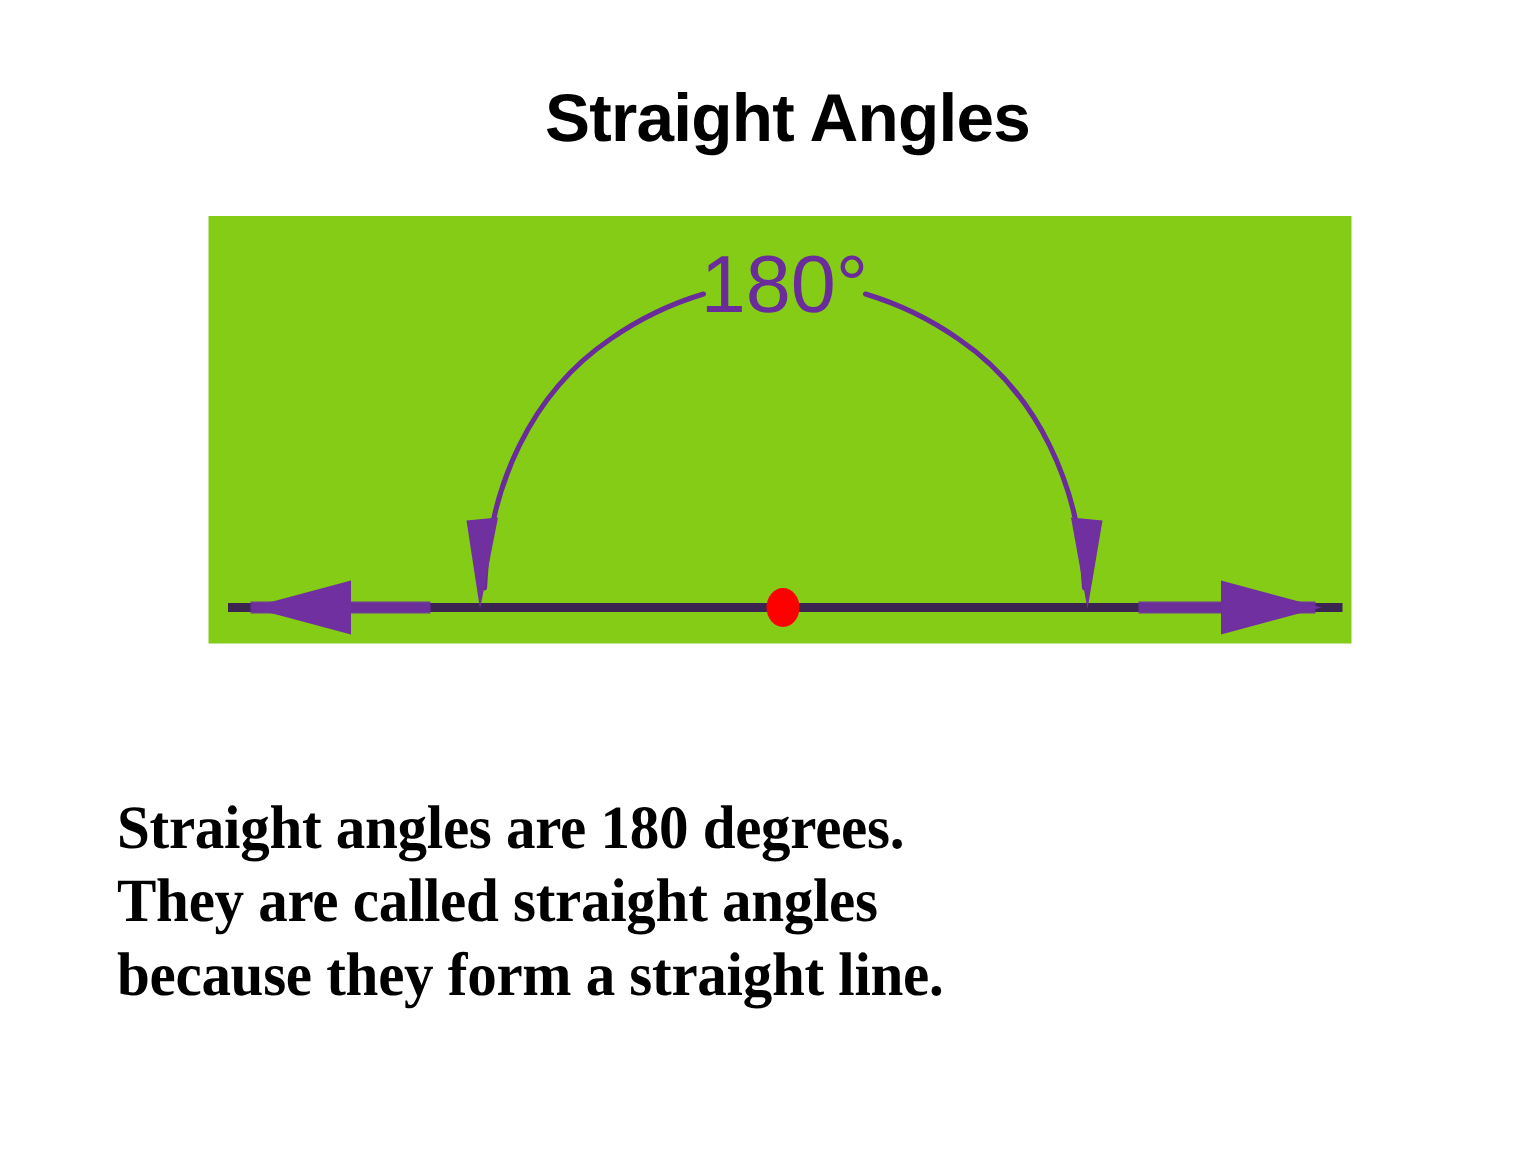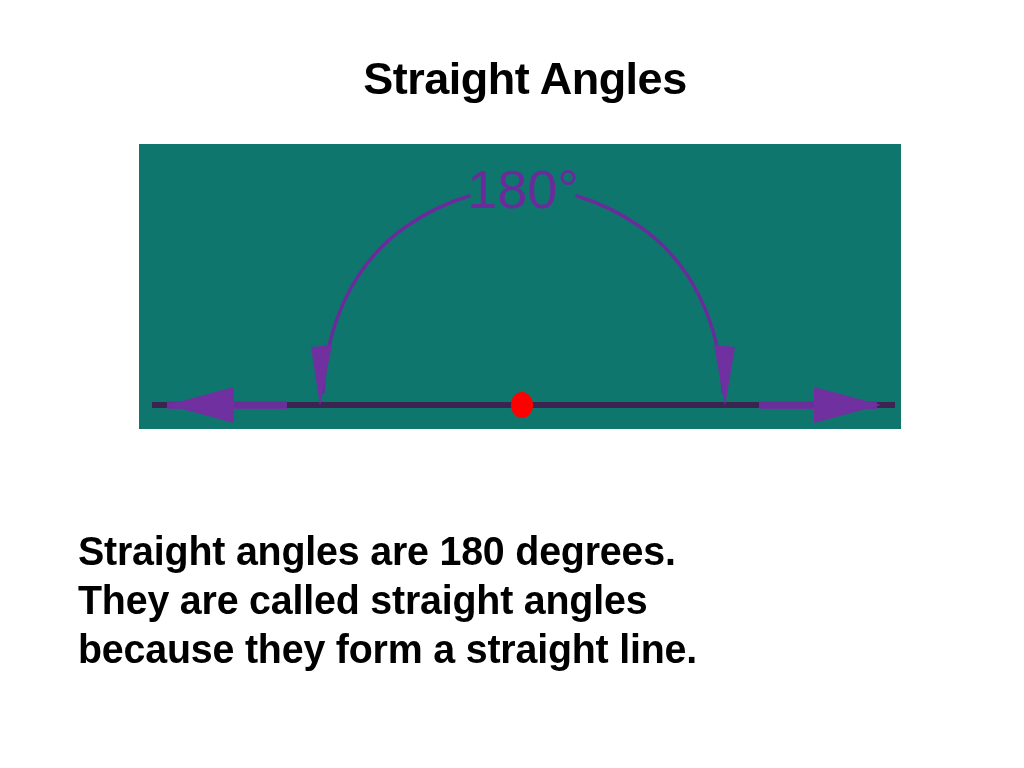--- a/index.html
+++ b/index.html
@@ -33,36 +33,36 @@
     margin-left: 13px;
   }
 
   
   #angle-figure {
     position: absolute;
     left: 139px;
     top: 144px;
     width: 762px;
     height: 285px;
-    background: #0f766e;
+    background: #84cc16;
     text-decoration: underline;
   }
   #angle-figure svg {
     display: block;
     width: 762px;
     height: 285px;
   }
 
   
   #body-text {
     position: absolute;
     left: 78px;
     top: 527px;
     width: 900px;
-    font-family: Liberation Sans, sans-serif;
+    font-family: Liberation Serif, serif;
     font-weight: bold;
     font-size: 41px;
     line-height: 49px;
     color: #000000;
     letter-spacing: -0.2px;
   }
   #body-text .line {
     display: block;
     white-space: nowrap;
     transform: scaleX(0.96);

